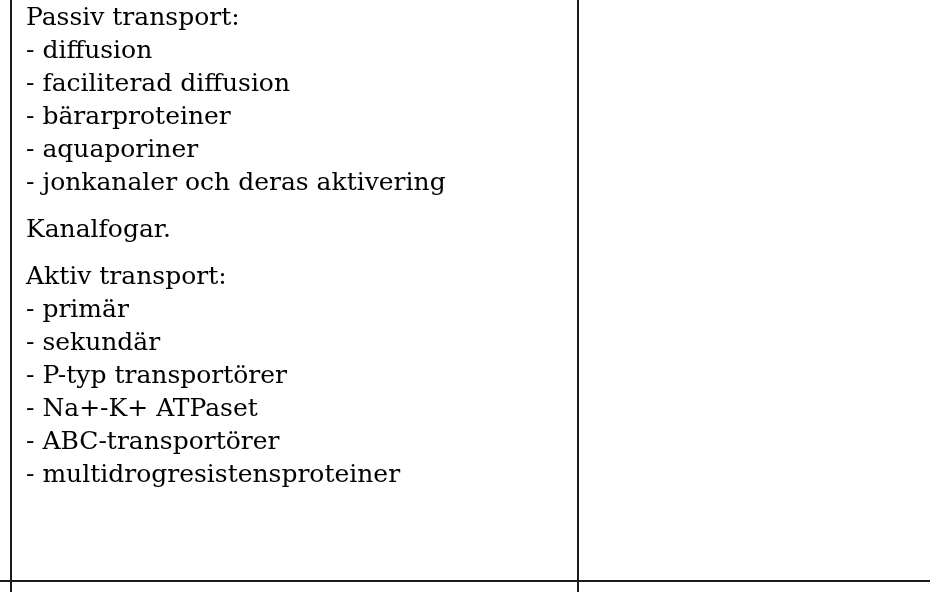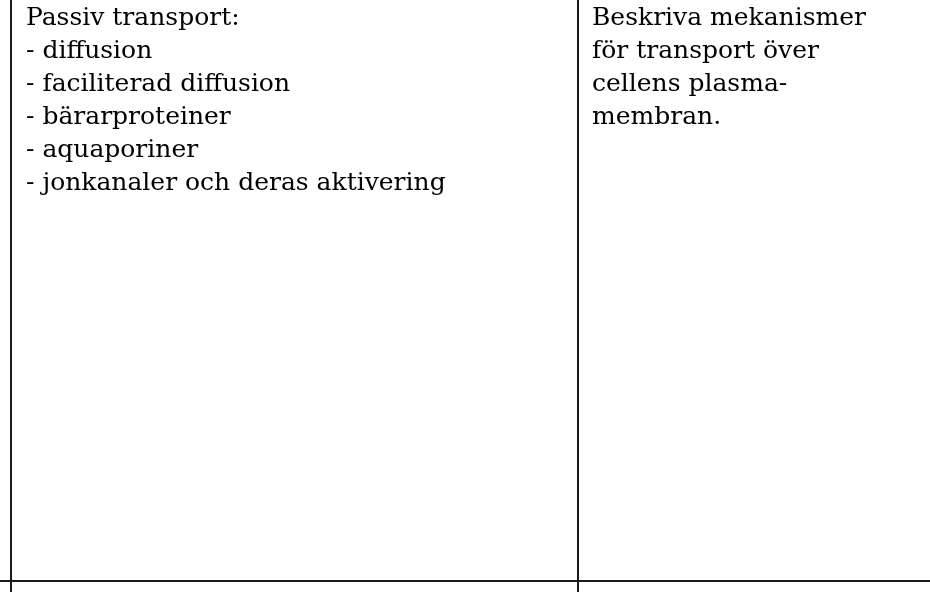--- a/index.html
+++ b/index.html
@@ -65,22 +65,24 @@
   <div class="rule-v col-divider"></div>
   <div class="rule-h row-bottom"></div>
 
   <div class="cell cell-left">
     <p>Passiv transport:
 - diffusion
 - faciliterad diffusion
 - bärarproteiner
 - aquaporiner
 - jonkanaler och deras aktivering</p>
+    <p>Kanalfogar.</p>
+    <p>Aktiv transport:
+- primär
+- sekundär
+- P-typ transportörer
+- Na+-K+ ATPaset
+- ABC-transportörer
+- multidrogresistensproteiner</p>
   </div>
 
-  <div class="cell cell-right">
-    <p>Beskriva mekanismer
-för transport över
-cellens plasma-
-membran.</p>
-  </div>
 
 </div>
 
 </body></html>

